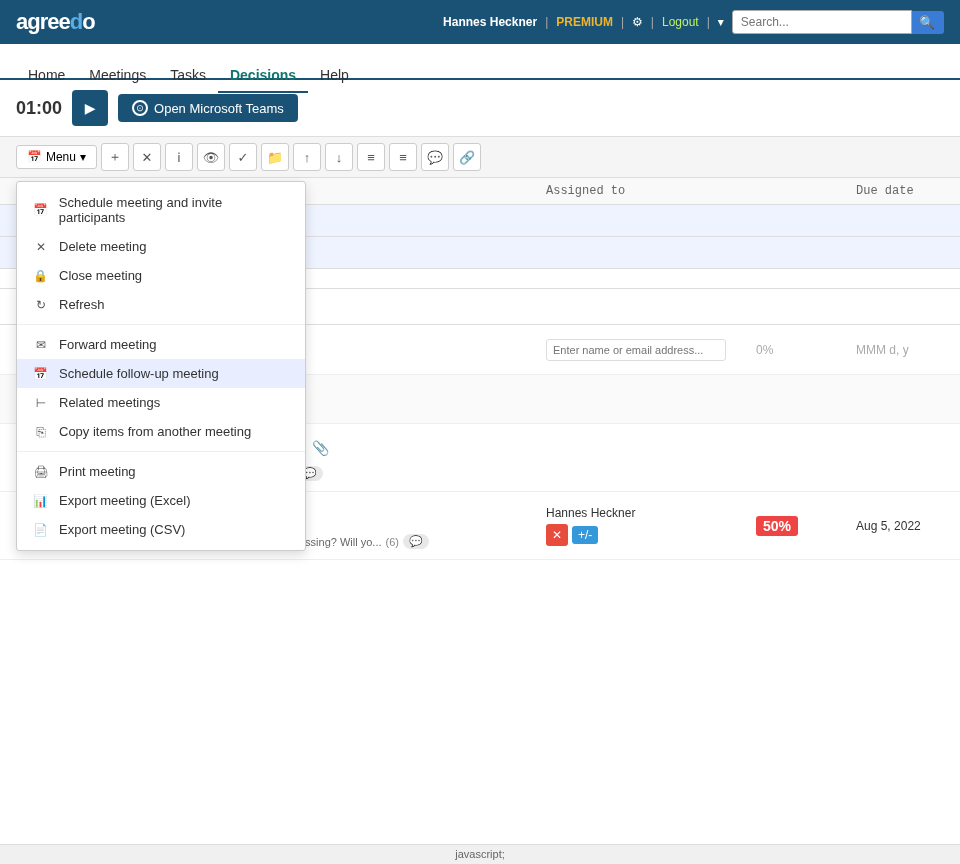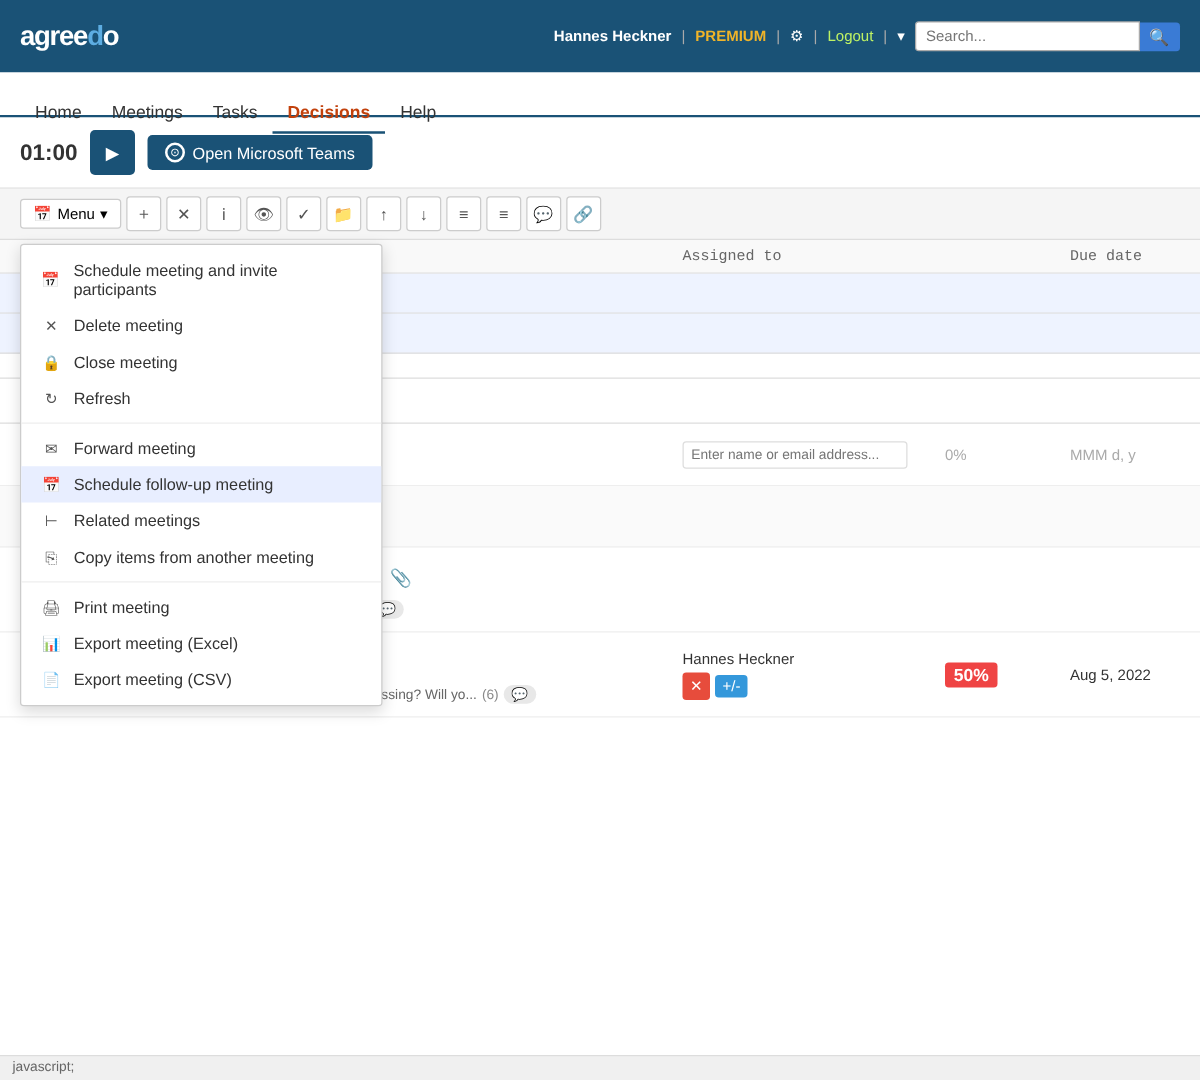--- a/index.html
+++ b/index.html
@@ -1,21 +1,21 @@
 <!DOCTYPE html>
 <html><head>
   <meta charset="utf-8">
   <style>
     * { box-sizing: border-box; margin: 0; padding: 0; }
     body { font-family: Arial, sans-serif; font-size: 13px; background: #fff; color: #333; width: 960px; height: 864px; overflow: hidden; }
 
     
     .top-bar {
       background: #1a5276;
-      height: 58px;
+      height: 44px;
       display: flex;
       align-items: center;
       padding: 0 16px;
       justify-content: space-between;
     }
     .logo {
       color: #fff;
       font-size: 22px;
       font-weight: bold;
       letter-spacing: -1px;
@@ -67,21 +67,21 @@
     }
     .nav-item {
       padding: 8px 12px;
       font-size: 14px;
       color: #333;
       cursor: pointer;
       text-decoration: none;
       display: inline-block;
       margin-top: 28px;
     }
-    .nav-item.active { color: #c2410c; font-weight: bold; border-bottom: 2px solid #1a5276; margin-bottom: -2px; }
+    .nav-item.active { color: #0f766e; font-weight: bold; border-bottom: 2px solid #1a5276; margin-bottom: -2px; }
 
     
     .meeting-header {
       background: #fff;
       padding: 10px 16px;
       display: flex;
       align-items: center;
       justify-content: space-between;
       border-bottom: 1px solid #ddd;
     }
@@ -301,20 +301,21 @@
       position: fixed;
       bottom: 0;
       left: 0;
       right: 0;
       background: #f0f0f0;
       border-top: 1px solid #ddd;
       padding: 3px 10px;
       font-size: 11px;
       color: #666;
       height: 20px;
+      text-align: center;
     }
   </style>
 </head>
 <body>
 
 <div class="top-bar">
   <div class="logo">agree<span>d</span>o</div>
   <div class="top-right">
     <span class="user-name">Hannes Heckner</span>
     <span class="separator">|</span>

